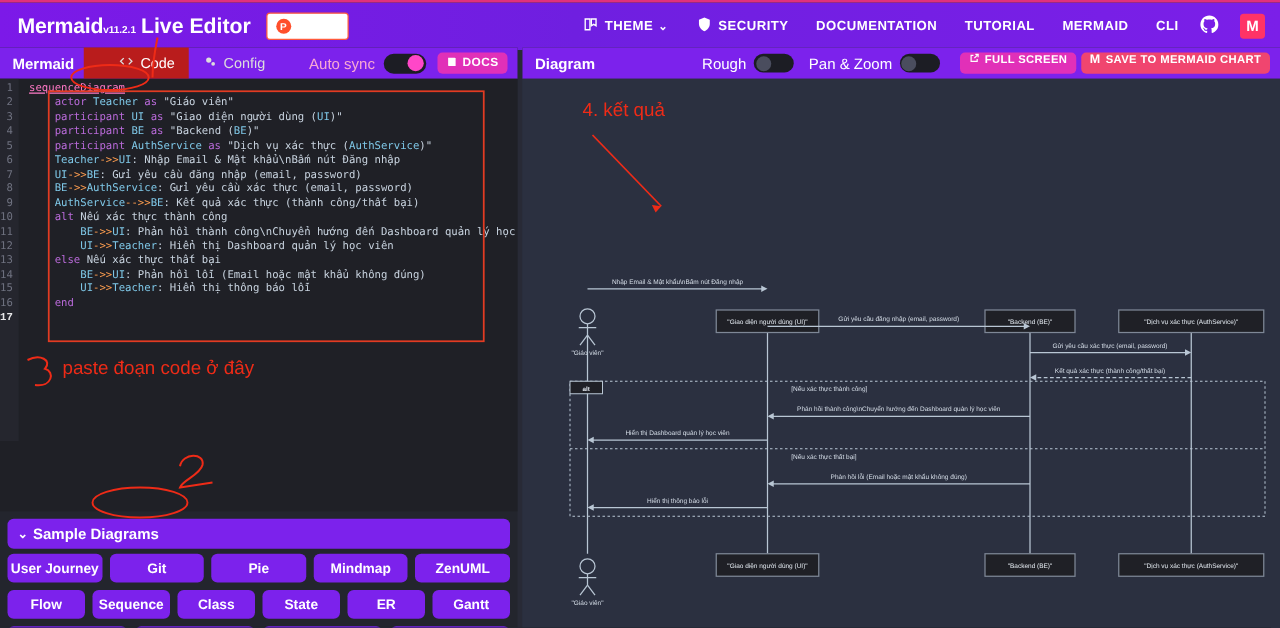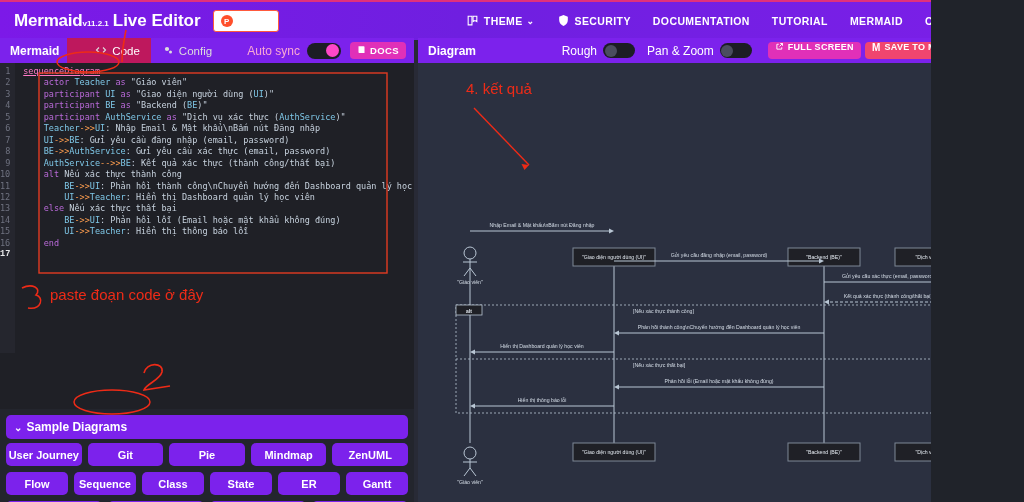--- a/index.html
+++ b/index.html
@@ -1,17 +1,17 @@
 <!DOCTYPE html>
 <html><head>
 <meta charset="utf-8">
 <style>
   html,body{margin:0;padding:0;background:#20232a;}
   body{width:1024px;height:502px;overflow:hidden;font-family:"Liberation Sans",sans-serif;}
-  .app{position:relative;width:931px;height:502px;background:#282a36;overflow:hidden;}
+  .app{position:relative;width:1024px;height:502px;background:#282a36;overflow:hidden;}
 
   
   .topnav{position:absolute;left:0;top:0;width:1024px;height:38px;
     background:linear-gradient(90deg,#7c19e8 0%,#6f1fe0 45%,#7b1fe8 100%);
     display:flex;align-items:center;border-top:2px solid #e1317b;}
   .brand{display:flex;align-items:baseline;margin-left:14px;color:#fff;}
   .brand .b1{font-size:17px;font-weight:bold;letter-spacing:-.2px;}
   .brand .ver{font-size:8px;font-weight:bold;margin-left:0px;}
   .brand .b2{font-size:17px;font-weight:bold;margin-left:4px;}
   .follow{margin-left:12px;background:#fff;border:1px solid #ff5a3c;border-radius:3px;
@@ -25,21 +25,21 @@
   .navitem svg{margin-right:5px;}
   .mclogo{width:20px;height:20px;background:#ff3366;border-radius:3px;
     display:flex;align-items:center;justify-content:center;margin-left:6px;margin-right:4px;}
   .mclogo span{color:#fff;font-size:12px;font-weight:bold;line-height:1;}
 
   
   .leftpane{position:absolute;left:0;top:38px;width:414px;height:464px;background:#23252d;}
   .tabbar{position:relative;height:25px;background:#7c22ec;display:flex;align-items:center;}
   .tabbar .ttl{color:#fff;font-size:12px;font-weight:bold;margin-left:10px;}
   .tab{height:25px;display:flex;align-items:center;padding:0 11px;font-size:11.5px;color:#ddd;}
-  .tab.active{background:#be185d;color:#fff;padding-left:28px;}
+  .tab.active{background:#b91c1c;color:#fff;padding-left:28px;}
   .tab svg{margin-right:5px;}
   .tabright{margin-left:auto;display:flex;align-items:center;padding-right:8px;}
   .autosync{color:#f9a8d4;font-size:12px;margin-right:7px;}
   .toggle{width:34px;height:16px;border-radius:9px;background:#1c1d24;position:relative;}
   .toggle .knob{position:absolute;width:13px;height:13px;border-radius:50%;background:#ff47c8;
     top:1.5px;right:1.5px;}
   .docsbtn{margin-left:9px;background:#e130b8;border-radius:4px;height:17px;display:flex;
     align-items:center;padding:0 7px;color:#fff;font-size:9.5px;font-weight:bold;letter-spacing:.4px;}
   .docsbtn svg{margin-right:4px;}
 

